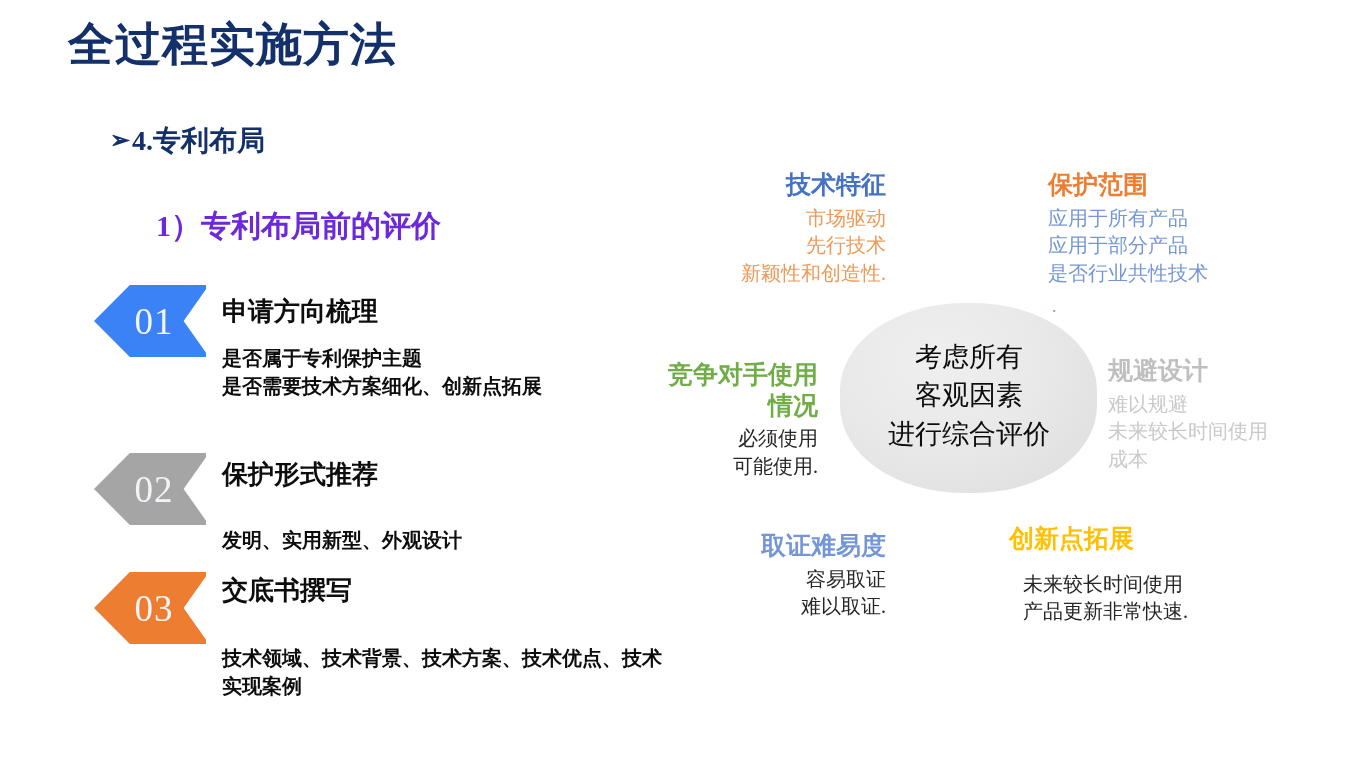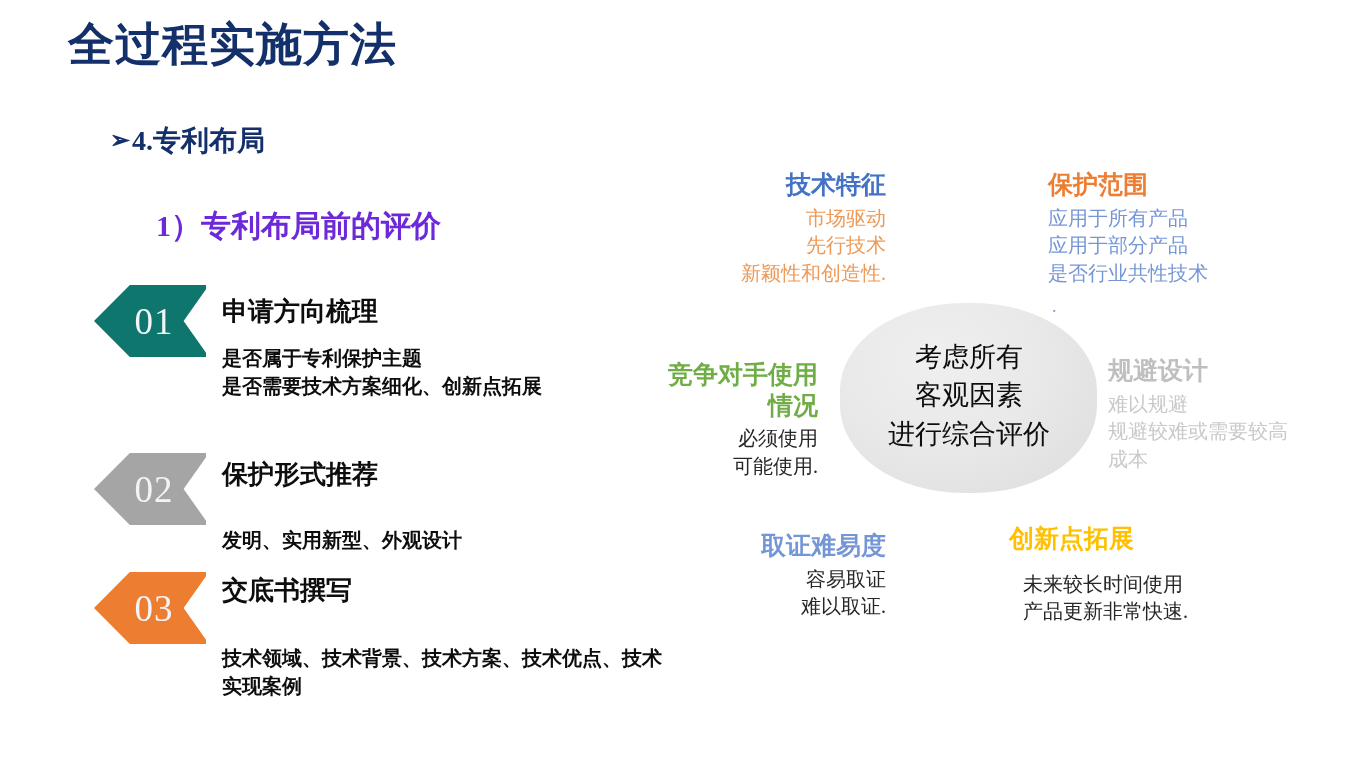--- a/index.html
+++ b/index.html
@@ -158,21 +158,21 @@
   <div class="slide-title">全过程实施方法</div>
 
   <div class="sub-bullet">
     <span class="arrow-glyph">➢</span>
     <span>4.专利布局</span>
   </div>
 
   <div class="sub-heading">1）专利布局前的评价</div>
 
   <div class="step" style="left:94px; top:285px; width:620px; height:120px;">
-    <div class="chevron" style="background:#0f766e;">
+    <div class="chevron" style="background:#3b82f6;">
       <span class="chevron-num">01</span>
     </div>
     <div class="step-title" style="left:128px; top:9px;">申请方向梳理</div>
     <div class="step-desc" style="left:128px; top:59px; white-space:pre-line;">是否属于专利保护主题
 是否需要技术方案细化、创新点拓展</div>
   </div>
 
   <div class="step" style="left:94px; top:453px; width:620px; height:120px;text-decoration:underline;">
     <div class="chevron" style="background:#A5A5A5;">
       <span class="chevron-num">02</span>
@@ -213,21 +213,21 @@
   <div class="cluster" style="left:614px; top:362px; width:204px;">
     <div class="cluster-title t-right wrap" style="color:#70AD47; white-space:pre-line;">竞争对手使用
 情况</div>
     <div class="cluster-body t-right" style="color:#262626; white-space:pre-line; margin-top:2px;">必须使用
 可能使用.</div>
   </div>
 
   <div class="cluster" style="left:1108px; top:358px; width:240px;">
     <div class="cluster-title t-left" style="color:#BFBFBF;">规避设计</div>
     <div class="cluster-body t-left" style="color:#C9C9C9; white-space:pre-line; margin-top:2px;">难以规避
-规避较难或需要较高
+未来较长时间使用
 成本</div>
   </div>
 
   <div class="cluster" style="left:668px; top:533px; width:218px;">
     <div class="cluster-title t-right" style="color:#7596D6;">取证难易度</div>
     <div class="cluster-body t-right" style="color:#262626; white-space:pre-line; margin-top:2px;">容易取证
 难以取证.</div>
   </div>
 
   <div class="cluster" style="left:1009px; top:526px; width:260px;">

